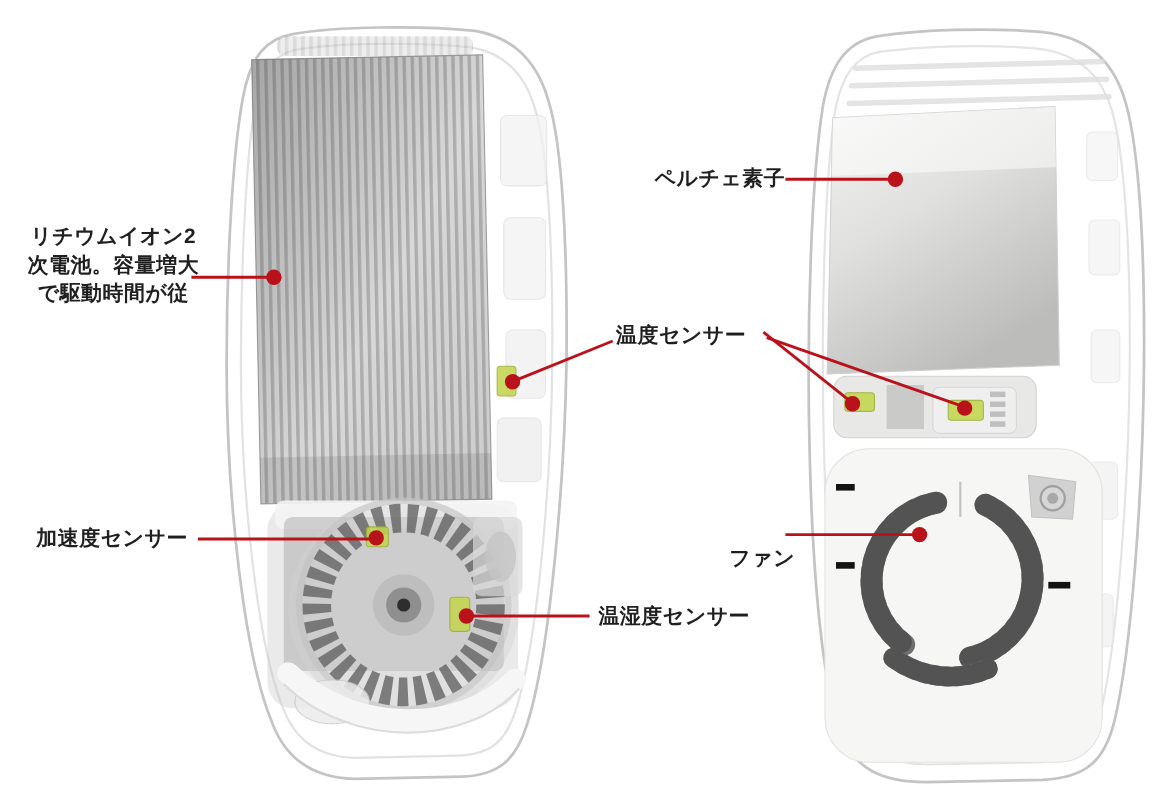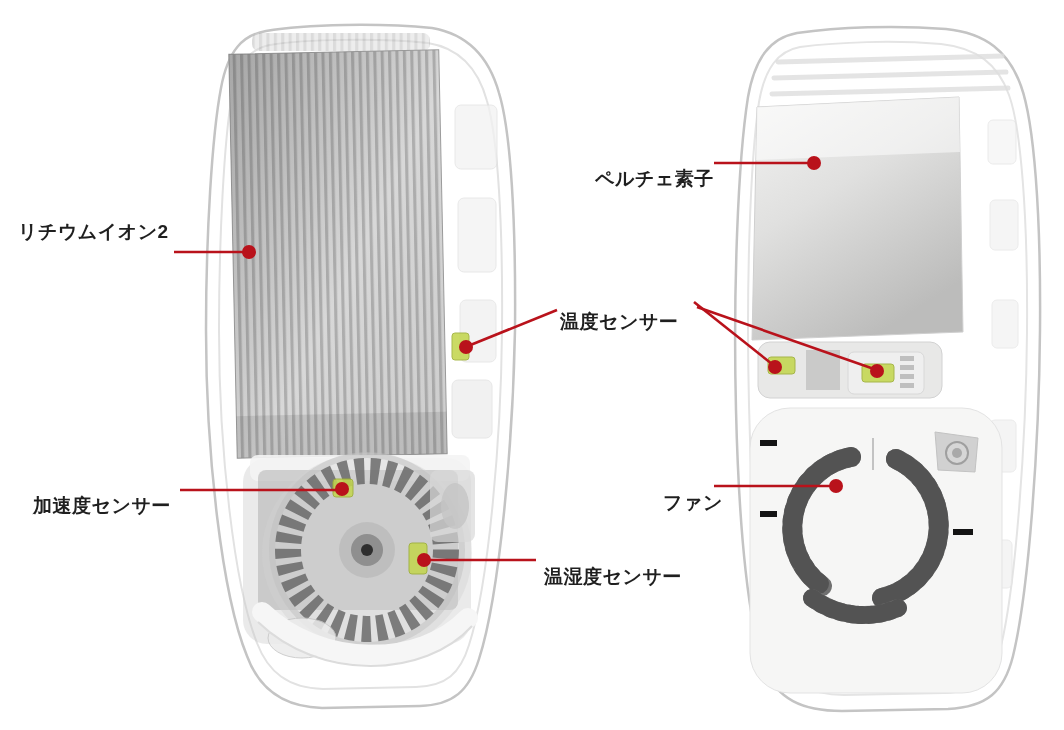--- a/index.html
+++ b/index.html
@@ -12,23 +12,22 @@
   }
   .gfx{position:absolute;left:0;top:0;}
   .label{
     position:absolute;
     color:#1f1f1f;
     font-weight:700;
     font-size:19px;
     letter-spacing:0.5px;
     white-space:nowrap;
     line-height:26px;
-    margin-top:16px;
   }
-  .battery-label{width:170px;white-space:normal;}
+  .battery-label{width:170px;white-space:normal;text-align:center;}
 </style>
 </head>
 <body>
 
 <div class="stage">
 
   <svg class="gfx" width="1064" height="730" viewBox="0 0 1064 730">
     <defs>
       <pattern id="batStripes" width="7.4" height="12" patternUnits="userSpaceOnUse">
         <rect width="7.4" height="12" fill="#d8d8d8"></rect>
@@ -195,25 +194,27 @@
       </g>
       <g>
         <line x1="714" y1="486" x2="832" y2="486"></line>
         <circle cx="836" cy="486" r="7" stroke="none"></circle>
       </g>
     </g>
   </svg>
 
   <div class="label battery-label" style="left:18px;top:203px;">
     <div>リチウムイオン2</div>
+    <div>次電池。容量増大</div>
+    <div>で駆動時間が従</div>
   </div>
 
   <div class="label" style="left:33px;top:477px;">加速度センサー</div>
 
   <div class="label" style="left:544px;top:548px;">温湿度センサー</div>
 
   <div class="label" style="left:560px;top:293px;">温度センサー</div>
 
   <div class="label" style="left:595px;top:150px;">ペルチェ素子</div>
 
-  <div class="label" style="left:663px;top:474px;">ファン</div>
+  <div class="label" style="left:663px;top:496px;">ファン</div>
 
 </div>
 
 </body></html>

